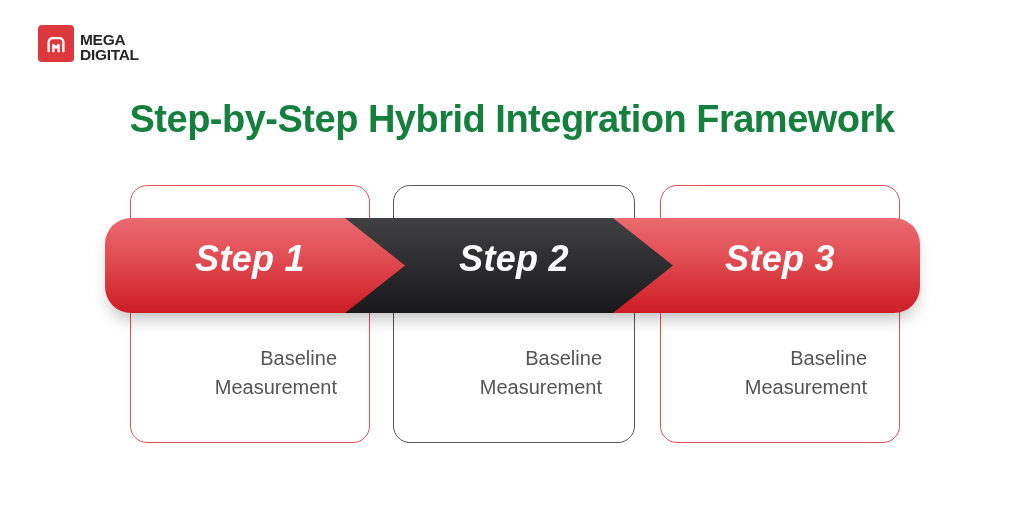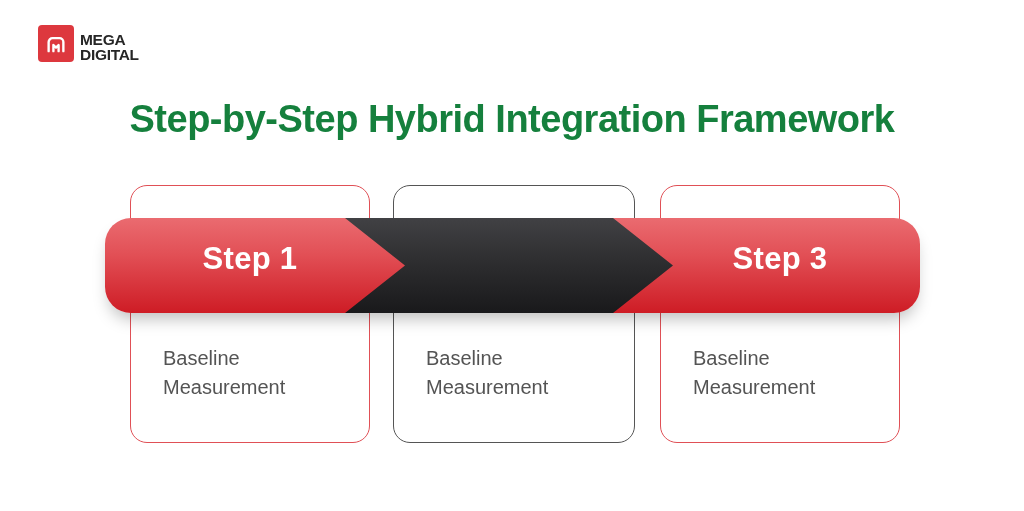--- a/index.html
+++ b/index.html
@@ -74,21 +74,21 @@
   .card-dark { border: 1.5px solid #555555; }
   .c1 { left: 130px; }
   .c2 { left: 393px; width: 242px; }
   .c3 { left: 660px; }
   .card-desc {
     position: absolute;
     left: 0;
     right: 0;
     top: 158px;
     padding: 0 32px;
-    text-align: left;
+    text-align: right;
     font-size: 20px;
     line-height: 29px;
     font-weight: 500;
     color: #545454;
   }
 
   
   .band {
     position: absolute;
     left: 105px;
@@ -110,23 +110,24 @@
     clip-path: polygon(0 0, 268px 0, 100% 50%, 268px 100%, 0 100%, 60px 50%);
   }
   .step-label {
     position: absolute;
     top: 0;
     height: 82px;
     display: flex;
     align-items: center;
     justify-content: center;
     color: #ffffff;
-    font-size: 31px;
+    font-size: 36px;
     font-weight: 700;
     letter-spacing: 0.3px;
+    font-style: italic;
   }
   .l1 { left: 25px;  width: 240px; }
   .l2 { left: 288px; width: 242px; }
   .l3 { left: 555px; width: 240px; }
 </style>
 </head>
 <body>
 
 <div class="stage">
 
@@ -151,16 +152,17 @@
   <div class="card card-dark c2">
     <div class="card-desc">Baseline Measurement</div>
   </div>
   <div class="card card-red c3">
     <div class="card-desc">Baseline Measurement</div>
   </div>
 
   <div class="band">
     <div class="band-black"></div>
     <div class="step-label l1">Step 1</div>
+    <div class="step-label l2">Step 2</div>
     <div class="step-label l3">Step 3</div>
   </div>
 
 </div>
 
 </body></html>

